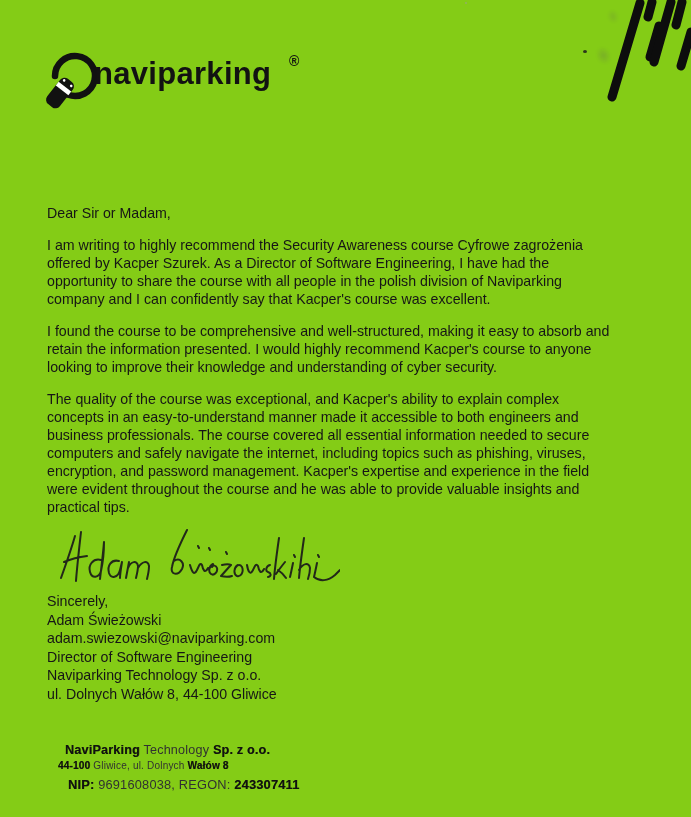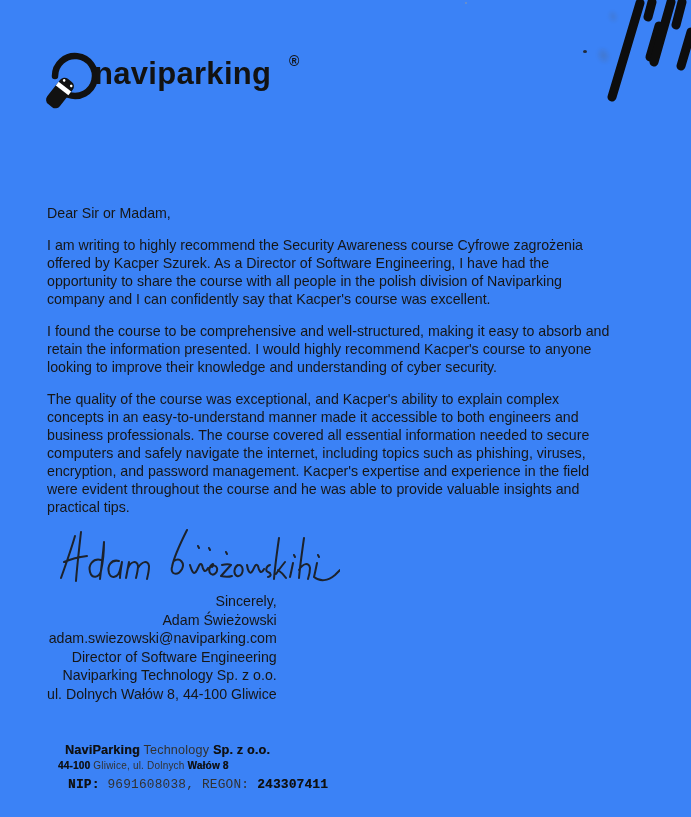--- a/index.html
+++ b/index.html
@@ -1,17 +1,17 @@
 <!DOCTYPE html>
 <html><head>
 <meta charset="utf-8">
 <style>
   html,body{margin:0;padding:0;background:#e8e8e8;}
   .page{
-    position:relative;width:691px;height:817px;background:#3b82f6;
+    position:relative;width:691px;height:817px;background:#84cc16;
     overflow:hidden;font-family:"Liberation Sans",sans-serif;color:#161616;
     margin:0 auto;
   }
   
   .logo-icon{position:absolute;left:39px;top:50px;width:66px;height:62px;}
   .wordmark{
     position:absolute;left:94px;top:56px;font-size:31px;font-weight:700;
     letter-spacing:.3px;color:#121212;
   }
   .regmark{position:absolute;left:289px;top:53px;font-size:14px;font-weight:700;color:#121212;}
@@ -22,28 +22,28 @@
   .smudge{position:absolute;border-radius:50%;filter:blur(1px);
     background:radial-gradient(closest-side,rgba(90,90,90,.55),rgba(120,120,120,0));}
   .s1{left:596px;top:46px;width:15px;height:19px;transform:rotate(-22deg);opacity:.45;}
   .s2{left:607px;top:9px;width:12px;height:15px;transform:rotate(-18deg);opacity:.32;}
   
   .body-text{position:absolute;left:47px;top:204px;font-size:14.2px;line-height:18px;}
   .body-text p{margin:0 6px 14px 0;white-space:pre;}
   
   .signature{position:absolute;left:48px;top:524px;width:292px;height:78px;}
   .signature path{fill:none;stroke:#1a1a1a;stroke-width:2;stroke-linecap:round;stroke-linejoin:round;opacity:.92;}
-  .signoff{position:absolute;left:47px;top:592px;font-size:14.2px;line-height:18.6px;white-space:pre;text-align:right;}
+  .signoff{position:absolute;left:47px;top:592px;font-size:14.2px;line-height:18.6px;white-space:pre;}
   
   .stamp{position:absolute;left:0;top:0;width:691px;height:817px;pointer-events:none;
     filter:blur(.15px);color:#161616;}
   .st-line{position:absolute;white-space:pre;letter-spacing:.2px;}
   .st1{left:65px;top:743px;font-size:12.6px;}
   .st2{left:58px;top:760px;font-size:10px;}
-  .st3{left:68px;top:777px;font-family:Liberation Mono, monospace;font-size:12.8px;}
+  .st3{left:68px;top:777px;font-family:Liberation Sans, sans-serif;font-size:12.8px;}
   .sb{font-weight:700;color:#101010;text-shadow:.3px 0 0 rgba(0,0,0,.55);}
   .sr{font-weight:400;color:#313131;margin-top:48px;}
 </style>
 </head>
 <body>
 
 <div class="page">
 
   <svg class="logo-icon" viewBox="0 0 66 62" aria-hidden="true">
     <path d="M 16,26 A 20,20 0 1 1 29.2,44.8" fill="none" stroke="#111" stroke-width="6.5" stroke-linecap="round"></path>

